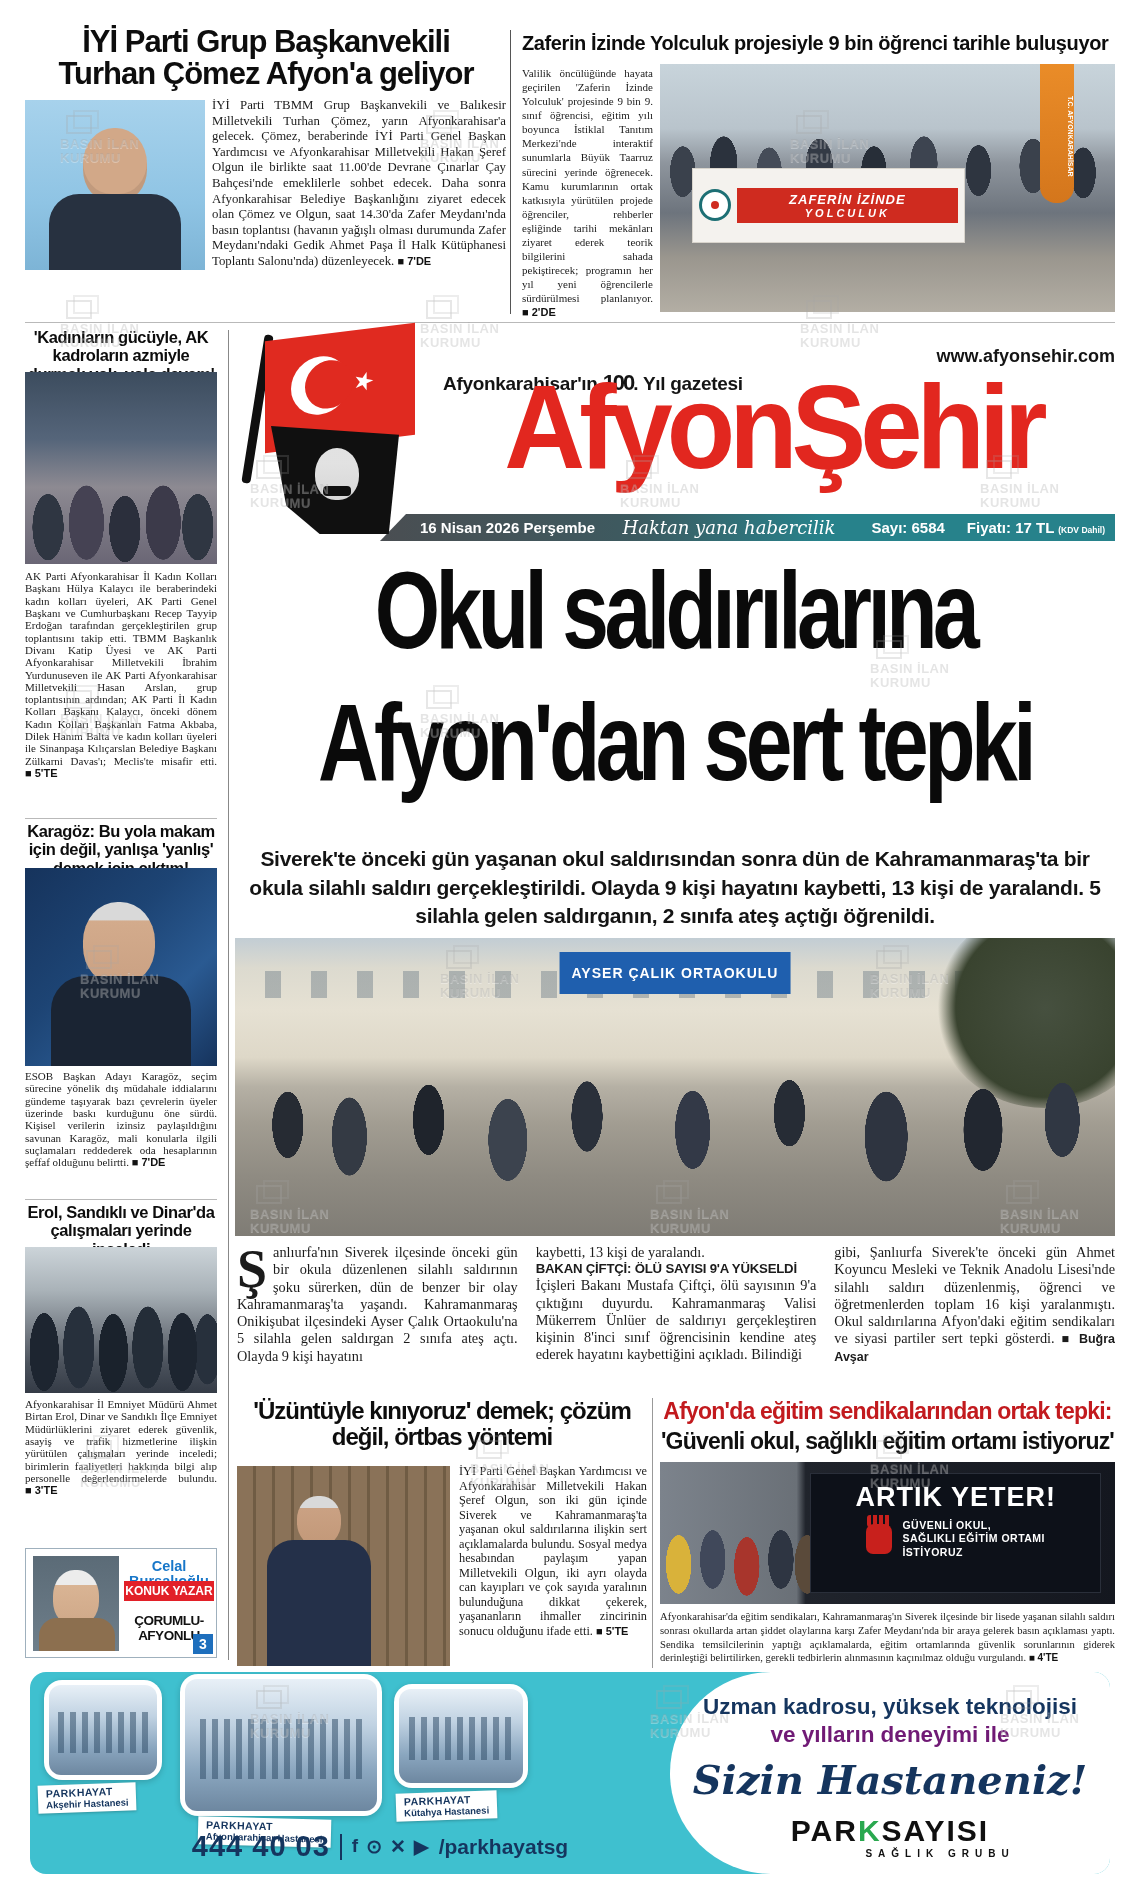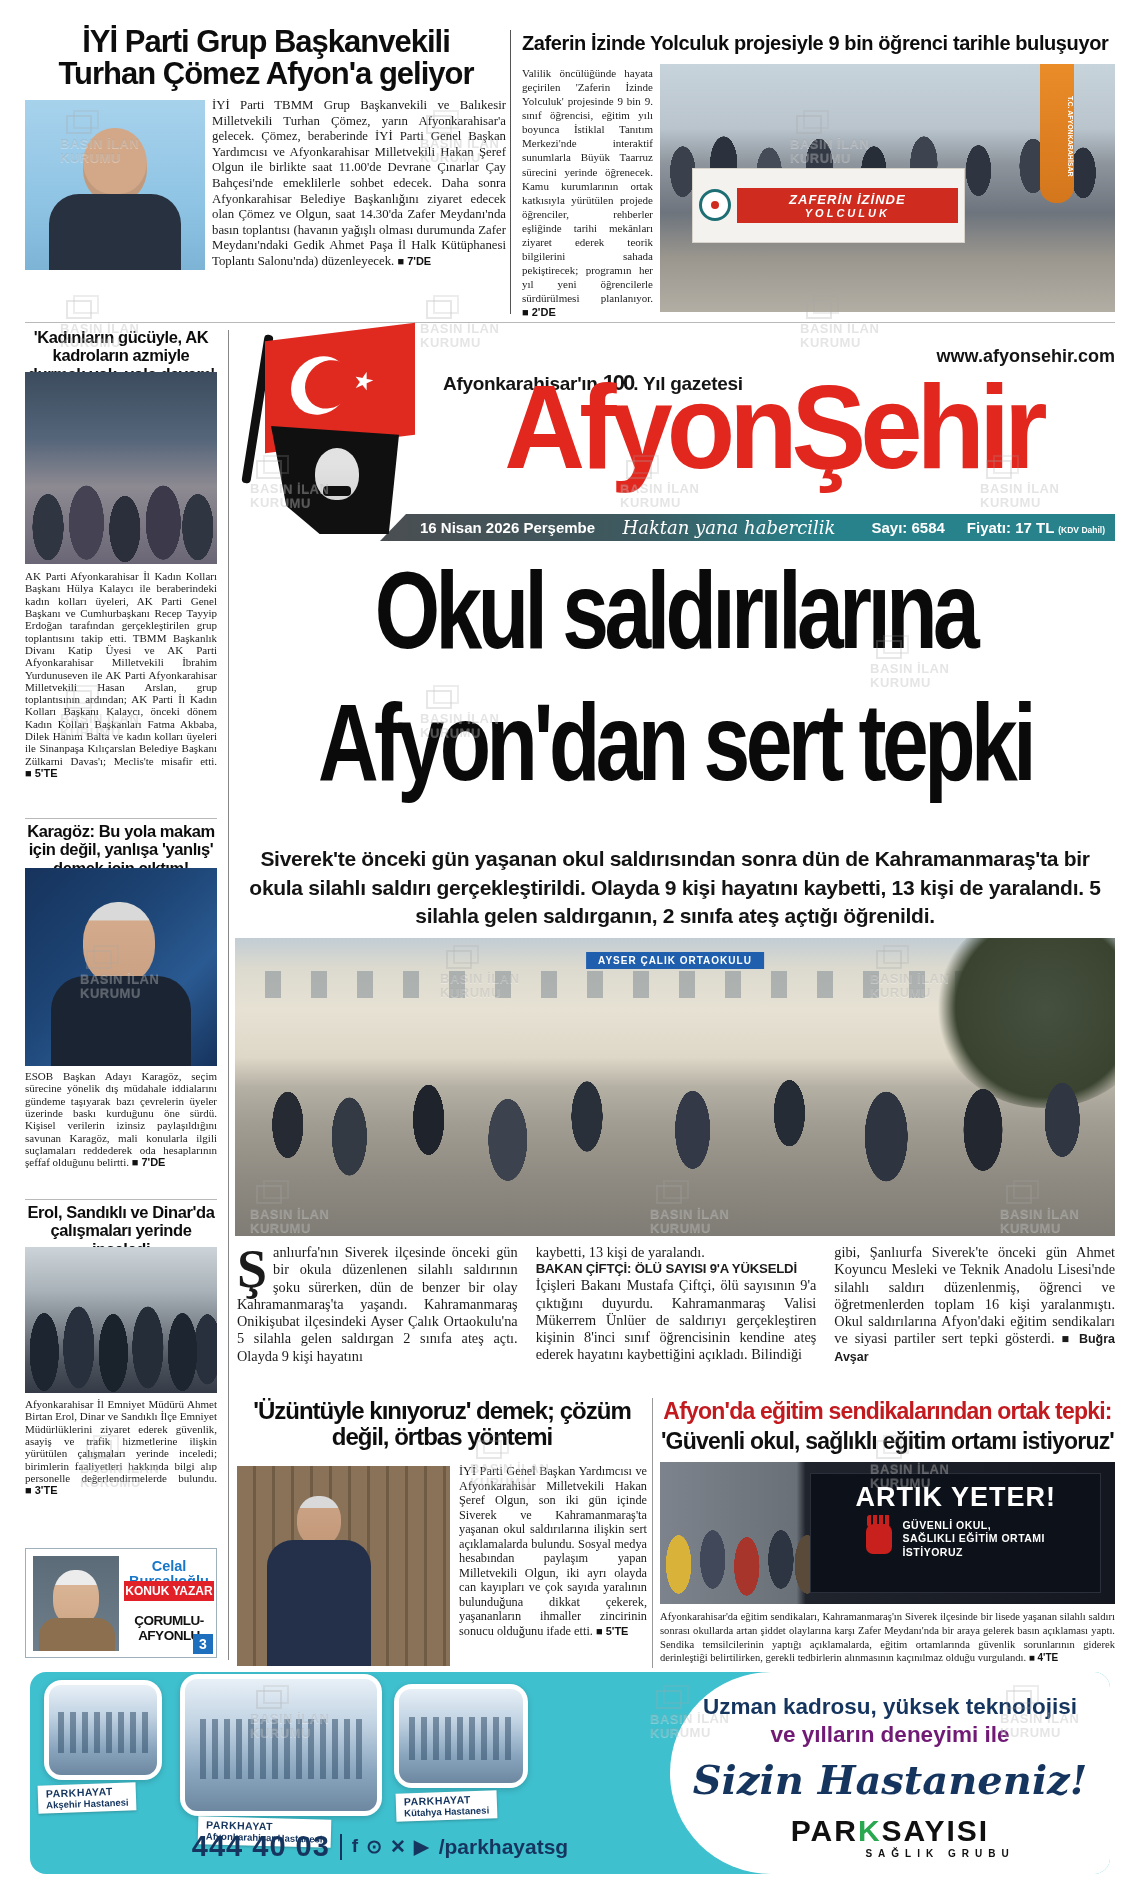--- a/index.html
+++ b/index.html
@@ -140,21 +140,21 @@
        radial-gradient(ellipse 18px 40px at 13% 62%,#343a44 97%,transparent 98%),
        radial-gradient(ellipse 16px 36px at 22% 52%,#1f242c 97%,transparent 98%),
        radial-gradient(ellipse 20px 42px at 31% 64%,#3c434e 97%,transparent 98%),
        radial-gradient(ellipse 16px 36px at 40% 50%,#2a303a 97%,transparent 98%),
        radial-gradient(ellipse 18px 40px at 52% 58%,#333947 97%,transparent 98%),
        radial-gradient(ellipse 16px 34px at 63% 48%,#262c35 97%,transparent 98%),
        radial-gradient(ellipse 22px 46px at 74% 62%,#2e3440 97%,transparent 98%),
        radial-gradient(ellipse 20px 42px at 85% 58%,#222730 97%,transparent 98%),
        radial-gradient(ellipse 18px 38px at 94% 52%,#303743 97%,transparent 98%);}
   .mp-sign{position:absolute;left:50%;top:14px;transform:translateX(-50%);background:#1f5fae;color:#fff;
-     font-family:"Liberation Sans",sans-serif;font-weight:bold;font-size:10px;letter-spacing:1px;padding:3px 12px;white-space:nowrap;}
+     font-family:"Liberation Sans",sans-serif;font-weight:bold;font-size:14px;letter-spacing:1px;padding:13px 12px;white-space:nowrap;}
   .main-cols{left:237px;top:1244px;width:878px;height:148px;display:flex;gap:18px;}
   .mcol{flex:1;font-size:14.3px;line-height:1.21;}
   .dropcap{float:left;font-weight:bold;font-size:54px;line-height:42px;padding:4px 6px 0 0;}
   .mcol-h{font-family:"Liberation Sans",sans-serif;font-weight:bold;font-size:13.2px;letter-spacing:-.2px;}
   .byline{font-family:"Liberation Sans",sans-serif;font-weight:bold;font-size:12.5px;}
 
   
   .olg-h{left:237px;top:1398px;width:410px;text-align:center;font-size:24px;line-height:1.1;letter-spacing:-1px;}
   .olg-photo{left:237px;top:1466px;width:213px;height:200px;overflow:hidden;z-index:1;
      background:repeating-linear-gradient(90deg,#8a7258 0 16px,#705c44 16px 19px);}

